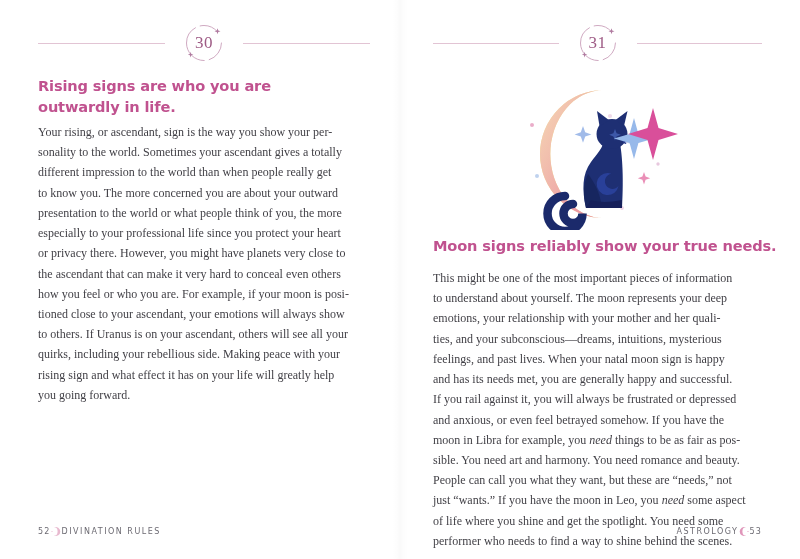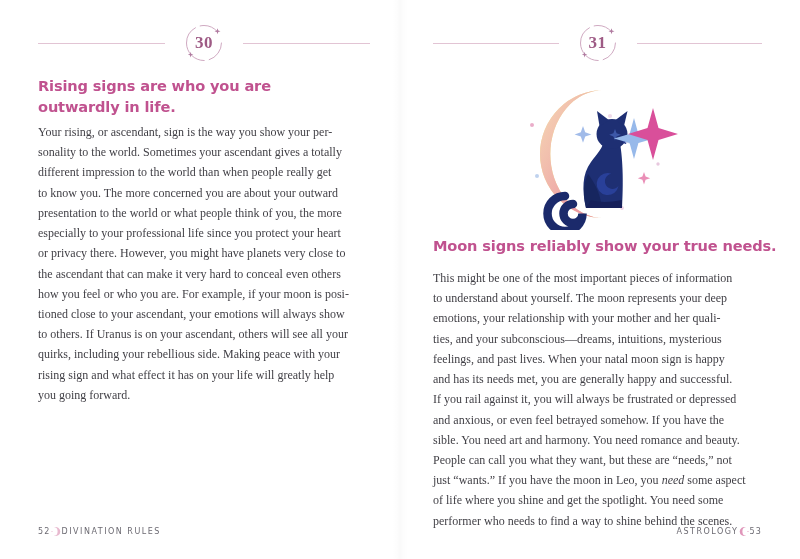--- a/index.html
+++ b/index.html
@@ -58,21 +58,20 @@
   
   .badge-row {
     position: absolute;
     top: 18px;
     left: 0;
     right: 0;
     height: 50px;
     display: flex;
     align-items: center;
     justify-content: center;
-    font-weight: bold;
   }
   .rule {
     flex: 1 1 auto;
     height: 1px;
     background: #e2c4d4;
   }
   .rule-spacer { width: 14px; flex: 0 0 auto; }
 
   .badge {
     position: relative;
@@ -338,20 +337,21 @@
 
       <div class="body-copy">
         <span class="ln">This might be one of the most important pieces of information</span>
         <span class="ln">to understand about yourself. The moon represents your deep</span>
         <span class="ln">emotions, your relationship with your mother and her quali-</span>
         <span class="ln">ties, and your subconscious—dreams, intuitions, mysterious</span>
         <span class="ln">feelings, and past lives. When your natal moon sign is happy</span>
         <span class="ln">and has its needs met, you are generally happy and successful.</span>
         <span class="ln">If you rail against it, you will always be frustrated or depressed</span>
         <span class="ln">and anxious, or even feel betrayed somehow. If you have the</span>
+        <span class="ln"><span>moon in Libra for example, you </span><em>need</em><span> things to be as fair as pos-</span></span>
         <span class="ln">sible. You need art and harmony. You need romance and beauty.</span>
         <span class="ln">People can call you what they want, but these are “needs,” not</span>
         <span class="ln"><span>just “wants.” If you have the moon in Leo, you </span><em>need</em><span> some aspect</span></span>
         <span class="ln">of life where you shine and get the spotlight. You need some</span>
         <span class="ln">performer who needs to find a way to shine behind the scenes.</span>
       </div>
 
       <div class="footer">
         <span class="label">ASTROLOGY</span>
         <span class="moon-ico">

